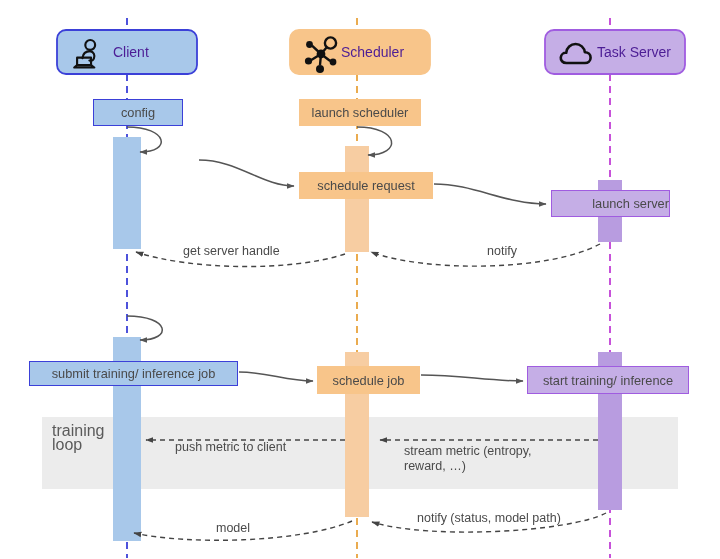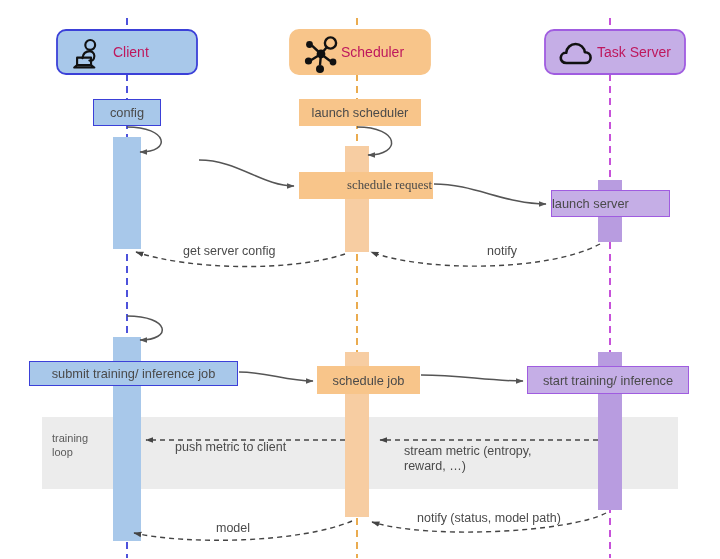--- a/index.html
+++ b/index.html
@@ -2,23 +2,23 @@
 <html><head>
 <meta charset="utf-8">
 <style>
   html,body{margin:0;padding:0;background:#ffffff;}
   body{width:720px;height:559px;overflow:hidden;
        font-family:"Liberation Sans","DejaVu Sans",sans-serif;}
   #stage{position:relative;width:720px;height:559px;background:#fff;}
   svg#canvas{position:absolute;left:0;top:0;width:720px;height:559px;}
   .lbl{position:absolute;pointer-events:none;color:#4d4d4d;}
   .msg-lbl{font-size:12.5px;color:#4a4a4a;white-space:pre;}
-  .hdr-lbl{font-size:14px;color:#be185d;font-weight:400;white-space:nowrap;}
+  .hdr-lbl{font-size:14px;color:#4c1d95;font-weight:400;white-space:nowrap;}
   .box-lbl{font-size:12.8px;color:#4a4a4a;white-space:nowrap;}
-  .loop-lbl{font-size:11px;color:#5a5a5a;line-height:14px;white-space:pre-line;margin-top:7px;}
+  .loop-lbl{font-size:16px;color:#5a5a5a;line-height:14px;white-space:pre-line;}
 </style>
 </head>
 <body>
 
 <div id="stage">
 
   <svg id="canvas" viewBox="0 0 720 559" xmlns="http://www.w3.org/2000/svg">
     <defs>
       <marker id="arrSolid" markerWidth="9" markerHeight="9" refX="7.4" refY="3.1" orient="auto" markerUnits="userSpaceOnUse">
         <path d="M0,0.3 L8,3.1 L0,5.9 z" fill="#555"></path>
@@ -105,42 +105,42 @@
       <path d="M6.5 21 C2.5 21 0.5 18.2 0.8 15.4 C1.1 12.4 3.6 10.6 6.2 10.8
                C6.6 5.6 10.7 2 15.6 2 C20.4 2 24.3 5.6 24.8 10.2
                C28.2 10.2 30.6 12.6 30.6 15.7 C30.6 18.8 28.2 21 25 21 Z"></path>
     </g>
   </svg>
 
   <div class="lbl hdr-lbl" style="left:113px;top:44px;">Client</div>
   <div class="lbl hdr-lbl" style="left:341px;top:44px;">Scheduler</div>
   <div class="lbl hdr-lbl" style="left:597px;top:44px;">Task  Server</div>
 
-  <div style="position:absolute;left:93px;top:99px;width:68px;height:27px;
+  <div style="position:absolute;left:93px;top:99px;width:90px;height:27px;
               background:#a8c8ea;border:1.8px solid #3b40d8;box-sizing:border-box;
               display:flex;align-items:center;justify-content:center;">
     <span class="box-lbl">config</span>
   </div>
 
   <div style="position:absolute;left:299px;top:99px;width:122px;height:27px;
               background:#f8c58a;border:1.8px solid #f8c58a;box-sizing:border-box;
               display:flex;align-items:center;justify-content:center;">
     <span class="box-lbl">launch scheduler</span>
   </div>
 
 
   <div style="position:absolute;left:299px;top:172px;width:134px;height:27px;
               background:#f8c58a;border:1.8px solid #f8c58a;box-sizing:border-box;
-              display:flex;align-items:center;justify-content:flex-end;font-family:Liberation Serif, serif;">
+              display:flex;align-items:center;justify-content:center;">
     <span class="box-lbl">schedule request</span>
   </div>
 
   <div style="position:absolute;left:551px;top:190px;width:119px;height:27px;
               background:#c5aee6;border:1.8px solid #a05ce0;box-sizing:border-box;
-              display:flex;align-items:center;justify-content:flex-start;">
+              display:flex;align-items:center;justify-content:flex-end;">
     <span class="box-lbl">launch server</span>
   </div>
 
 
   <div style="position:absolute;left:29px;top:361px;width:209px;height:25px;
               background:#a8c8ea;border:1.8px solid #3b40d8;box-sizing:border-box;
               display:flex;align-items:center;justify-content:center;">
     <span class="box-lbl">submit training/ inference job</span>
   </div>
 
@@ -149,21 +149,21 @@
               display:flex;align-items:center;justify-content:center;">
     <span class="box-lbl">schedule job</span>
   </div>
 
   <div style="position:absolute;left:527px;top:366px;width:162px;height:28px;
               background:#c5aee6;border:1.8px solid #a05ce0;box-sizing:border-box;
               display:flex;align-items:center;justify-content:center;">
     <span class="box-lbl">start training/ inference</span>
   </div>
 
-  <div class="lbl msg-lbl" style="left:183px;top:244px;">get server config</div>
+  <div class="lbl msg-lbl" style="left:183px;top:244px;">get server handle</div>
   <div class="lbl msg-lbl" style="left:456px;top:244px;margin-left:31px;">notify</div>
   <div class="lbl msg-lbl" style="left:175px;top:440px;">push metric to client</div>
   <div class="lbl msg-lbl" style="left:404px;top:444px;line-height:15px;">stream metric (entropy,
 reward, …)</div>
   <div class="lbl msg-lbl" style="left:216px;top:521px;">model</div>
   <div class="lbl msg-lbl" style="left:417px;top:511px;">notify (status, model path)</div>
 
   <div class="lbl loop-lbl" style="left:52px;top:424px;">training
 loop</div>
 

